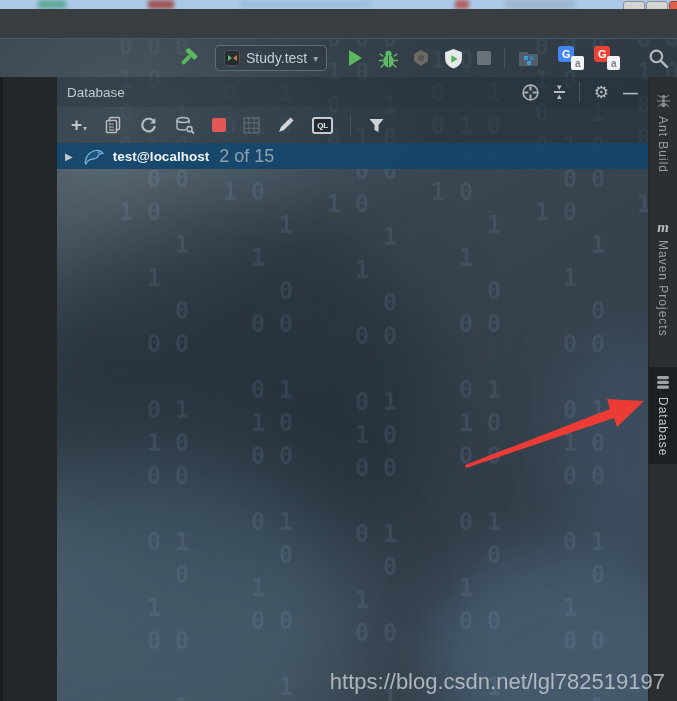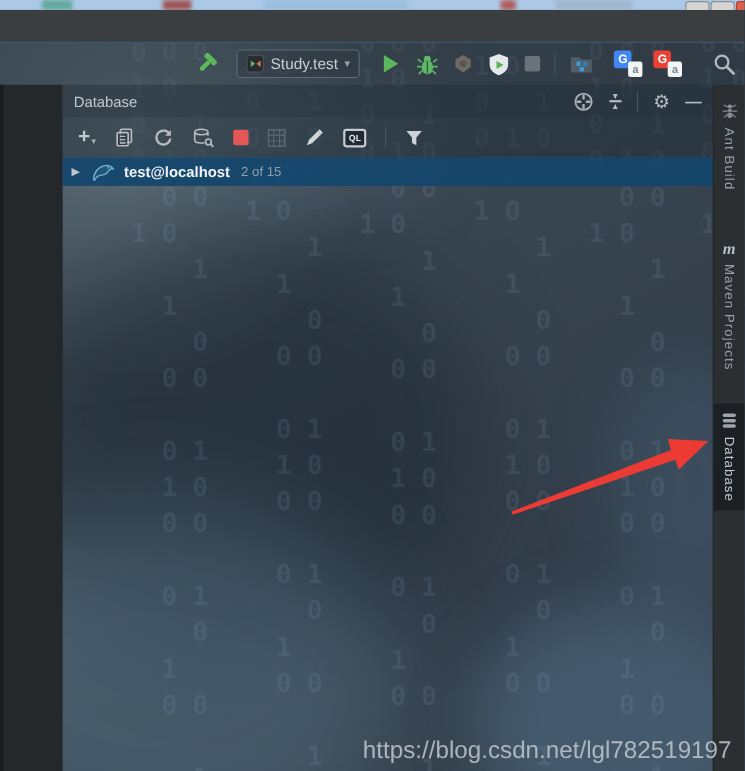--- a/index.html
+++ b/index.html
@@ -73,21 +73,21 @@
   .plus-group .plus { font-size:19px; line-height:16px; font-weight:bold; }
   .plus-group .mini-caret { font-size:8px; margin-left:1px; color:#aeb4b9; }
   .red-sq { width:14px; height:14px; background:#e45757; border-radius:2px; cursor:pointer; }
   .ql-badge { border:2px solid #c6cbcf; border-radius:3px; color:#e8ebee; background:rgba(20,26,32,.55);
               font-size:8px; font-weight:bold; padding:2px 3px; letter-spacing:0; cursor:pointer; }
 
   .tree-row { height:26px; display:flex; align-items:center; background:rgba(19,69,109,.92);
               padding-left:8px; cursor:pointer; }
   .tree-arrow { color:#c0c5ca; font-size:10px; margin-right:10px; cursor:pointer; }
   .tree-label { color:#eef3f7; font-size:13.5px; font-weight:bold; margin-left:8px; }
-  .tree-count { color:#8fa0ad; font-size:12px; margin-left:10px; }
+  .tree-count { color:#8fa0ad; font-size:18px; margin-left:10px; }
 
   
   .right-sidebar { width:29px; background:#2c2f32; border-left:1px solid #222527;
                    display:flex; flex-direction:column; align-items:stretch; }
   .vtab { display:flex; flex-direction:column; align-items:center; gap:7px; padding:8px 0; cursor:pointer; }
   .vtab-label { writing-mode:vertical-rl; color:#989ea4; font-size:12px; letter-spacing:1px; }
   .vtab.ant { margin-top:8px; }
   .vtab.maven { margin-top:32px; }
   .vtab.db { margin-top:22px; background:#1d2023; }
   .vtab.db .vtab-label { color:#c3c9ce; }

